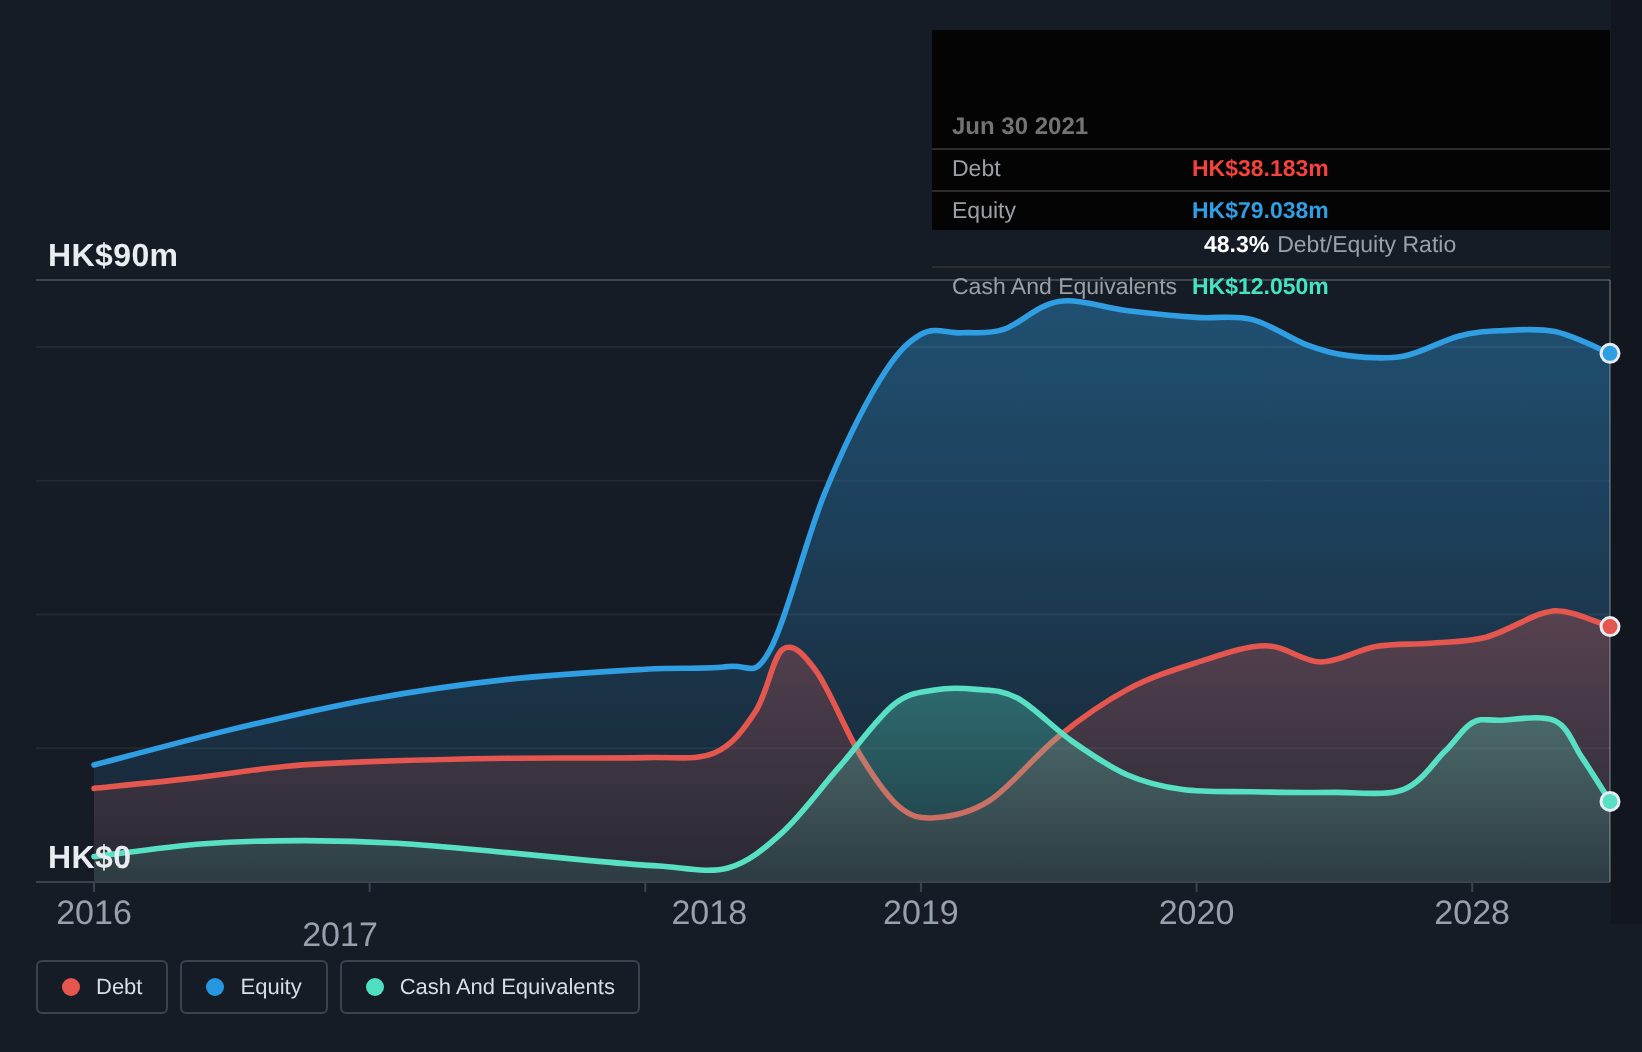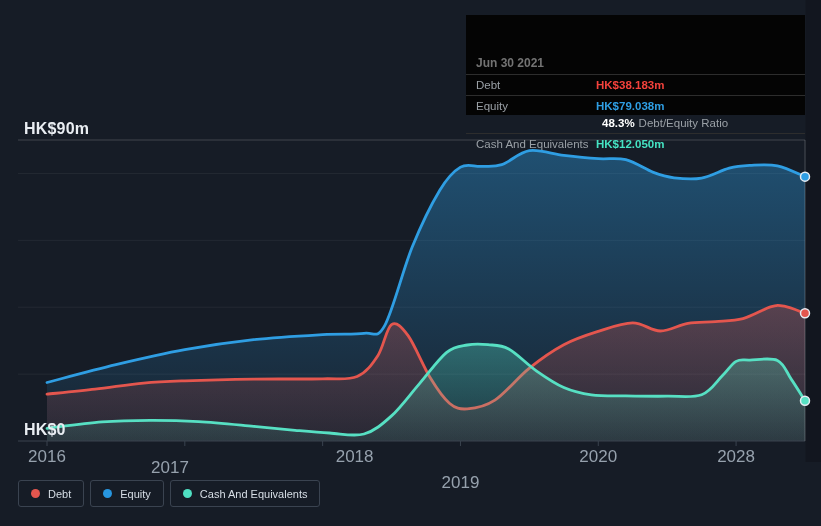--- a/index.html
+++ b/index.html
@@ -107,21 +107,21 @@
       <circle cx="805" cy="313.29907777777777" r="4.5" fill="#e4564e" stroke="#e6ecf2" stroke-width="1.5"></circle>
       <circle cx="805" cy="400.69944444444445" r="4.5" fill="#57e0c3" stroke="#e6ecf2" stroke-width="1.5"></circle>
     </svg>
 
   <div class="y-label" id="y-top">HK$90m</div>
   <div class="y-label" id="y-bottom">HK$0</div>
   <div class="x-labels" id="x-labels">
       <div class="x-label" style="left: 47px;">2016</div>
       <div class="x-label" style="left: 170px; margin-top: 11px;">2017</div>
       <div class="x-label" style="left: 322.636px; margin-left: 32px;">2018</div>
-      <div class="x-label" style="left: 460.455px; margin-top: 26px;">2019</div>
+      <div class="x-label" style="left: 460.455px;">2019</div>
       <div class="x-label" style="left: 598.273px; text-align: center;">2020</div>
       <div class="x-label" style="left: 736.091px;">2028</div>
     </div>
 </div>
 
 <div class="tooltip">
   <div class="tt-title">Jun 30 2021</div>
   <div class="tt-row">
     <span class="tt-label">Debt</span>
     <span class="tt-value" style="color: rgb(244, 66, 60);">HK$38.183m</span>

